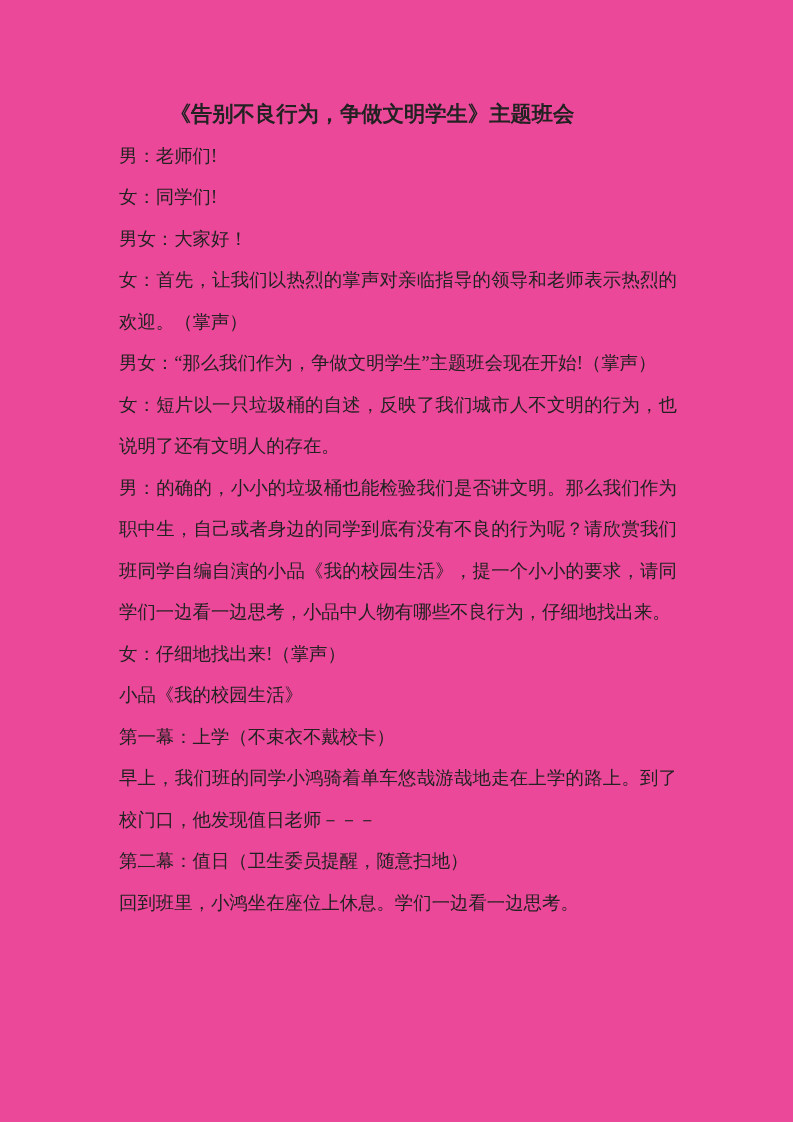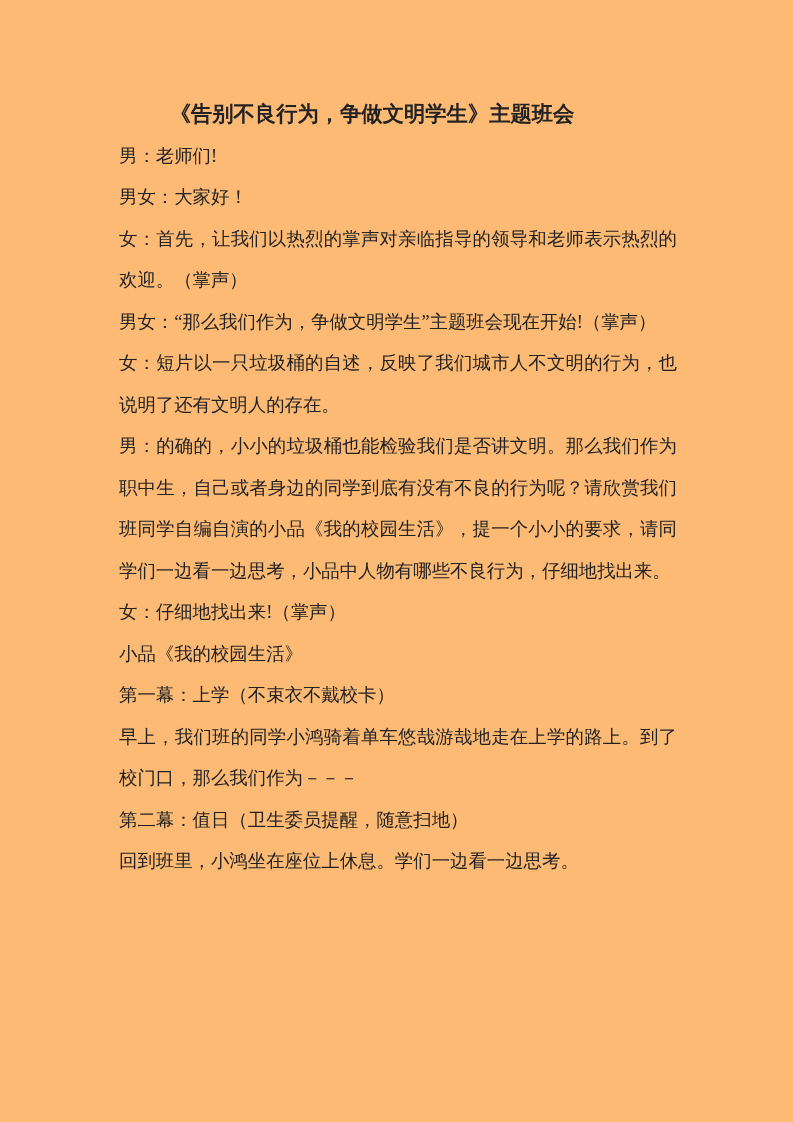--- a/index.html
+++ b/index.html
@@ -4,21 +4,21 @@
 <style>
   html, body {
     margin: 0;
     padding: 0;
     background: #ffffff;
   }
   .page {
     position: relative;
     width: 793px;
     height: 1122px;
-    background: #fdba74;
+    background: #ec4899;
     overflow: hidden;
     font-family: "Liberation Serif", "DejaVu Serif", serif;
     color: #222222;
   }
   .text-column {
     position: absolute;
     left: 119px;
     top: 94px;
     width: 558px;
   }
@@ -52,20 +52,23 @@
 <body>
 
 <div class="page">
   <div class="text-column">
     <h1 class="doc-title">《告别不良行为，争做文明学生》主题班会</h1>
     <div id="paragraphs">
         <div class="paragraph">
           <div class="line">男：老师们!</div>
         </div>
         <div class="paragraph">
+          <div class="line">女：同学们!</div>
+        </div>
+        <div class="paragraph">
           <div class="line">男女：大家好！</div>
         </div>
         <div class="paragraph">
           <div class="line fill">女：首先，让我们以热烈的掌声对亲临指导的领导和老师表示热烈的</div>
           <div class="line">欢迎。（掌声）</div>
         </div>
         <div class="paragraph">
           <div class="line">男女：“那么我们作为，争做文明学生”主题班会现在开始!（掌声）</div>
         </div>
         <div class="paragraph">
@@ -82,21 +85,21 @@
           <div class="line">女：仔细地找出来!（掌声）</div>
         </div>
         <div class="paragraph">
           <div class="line">小品《我的校园生活》</div>
         </div>
         <div class="paragraph">
           <div class="line"><span class="scene-label">第一幕：</span>上学（不束衣不戴校卡）</div>
         </div>
         <div class="paragraph">
           <div class="line fill">早上，我们班的同学小鸿骑着单车悠哉游哉地走在上学的路上。到了</div>
-          <div class="line">校门口，那么我们作为－－－</div>
+          <div class="line">校门口，他发现值日老师－－－</div>
         </div>
         <div class="paragraph">
           <div class="line"><span class="scene-label">第二幕：</span>值日（卫生委员提醒，随意扫地）</div>
         </div>
         <div class="paragraph">
           <div class="line">回到班里，小鸿坐在座位上休息。学们一边看一边思考。</div>
         </div>
       </div>
   </div>
 </div>

